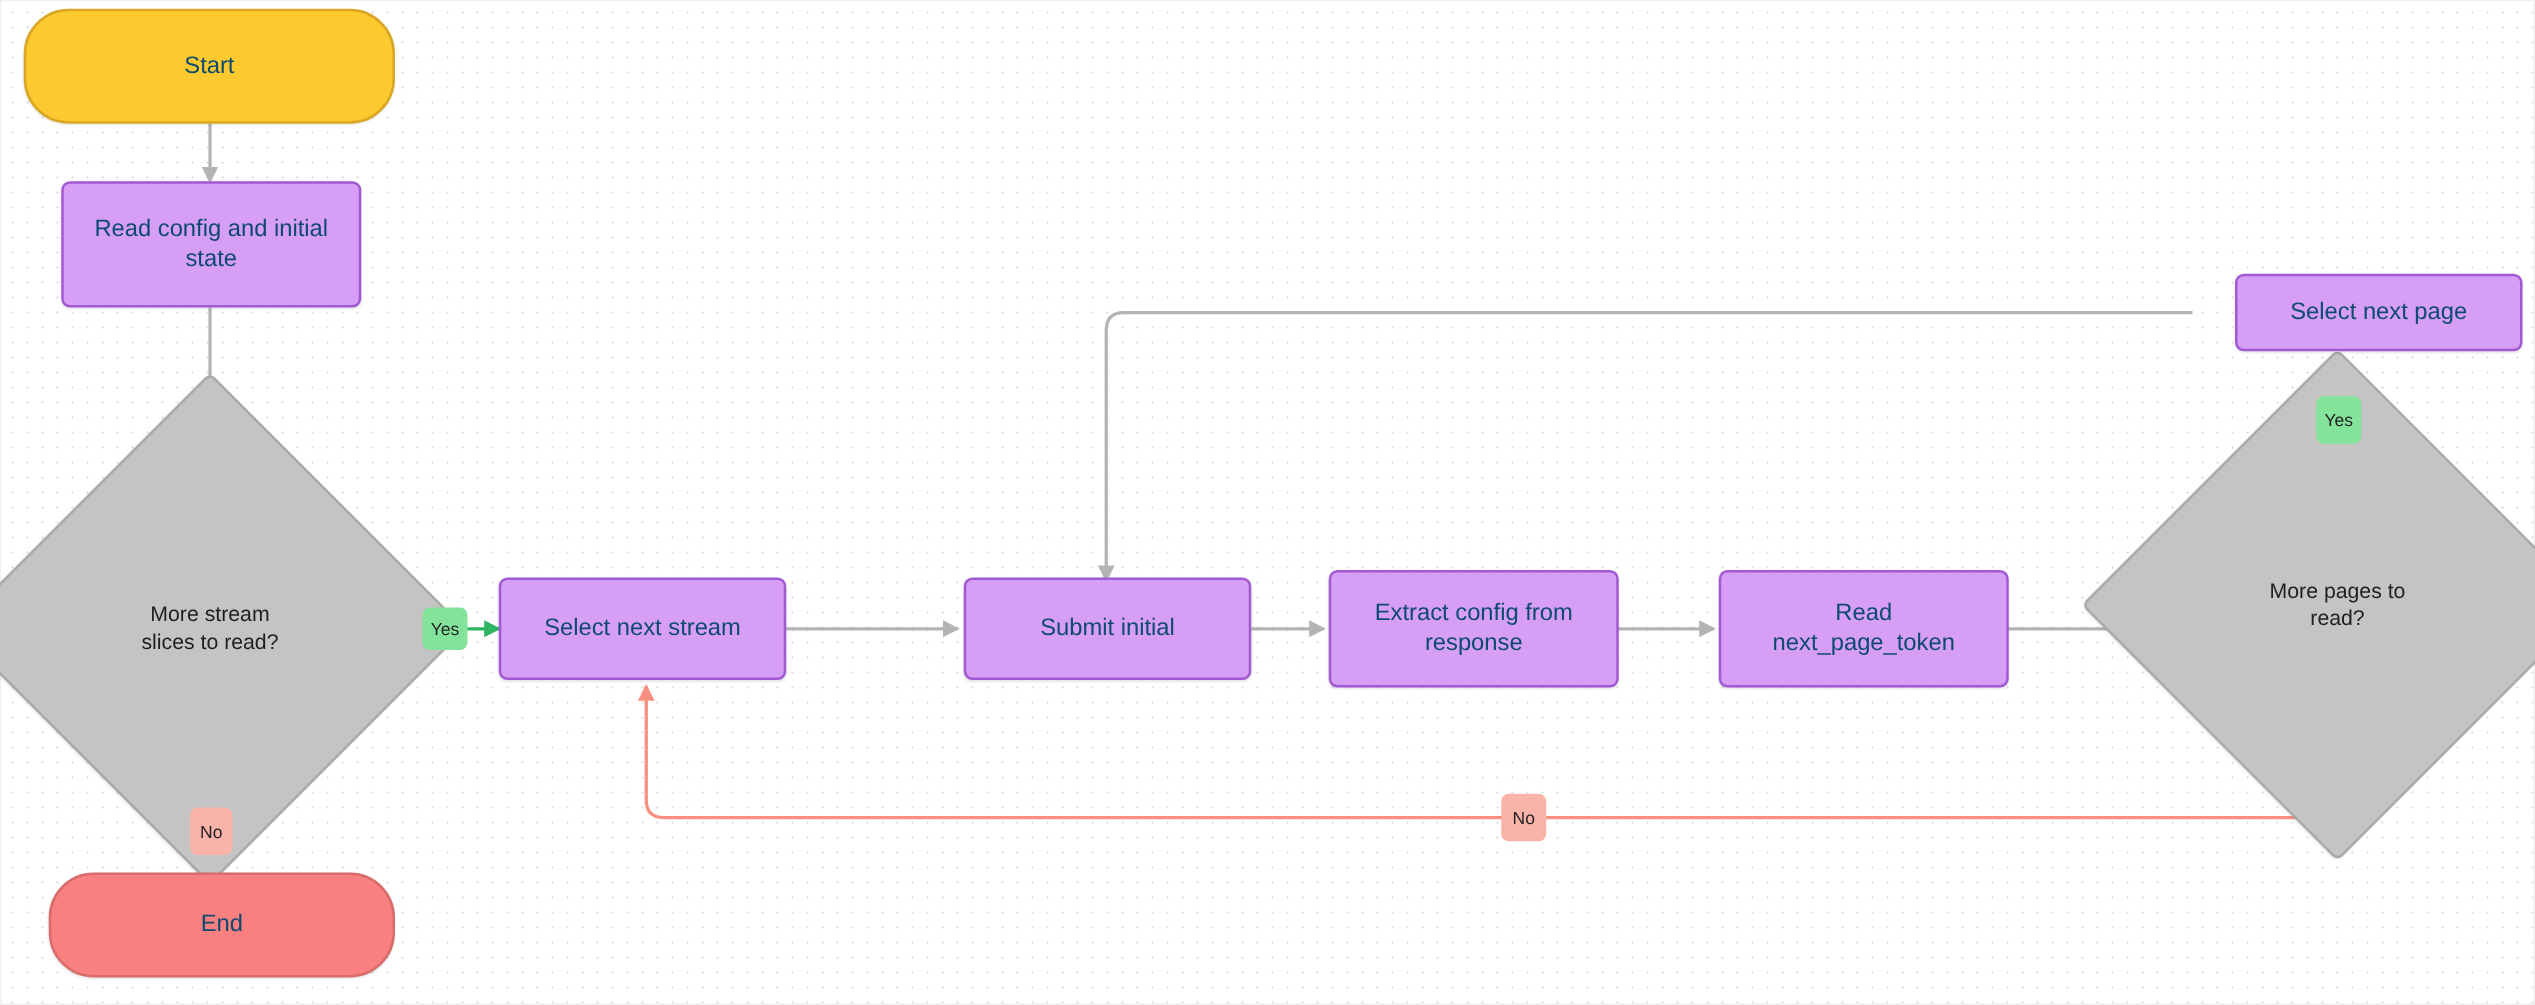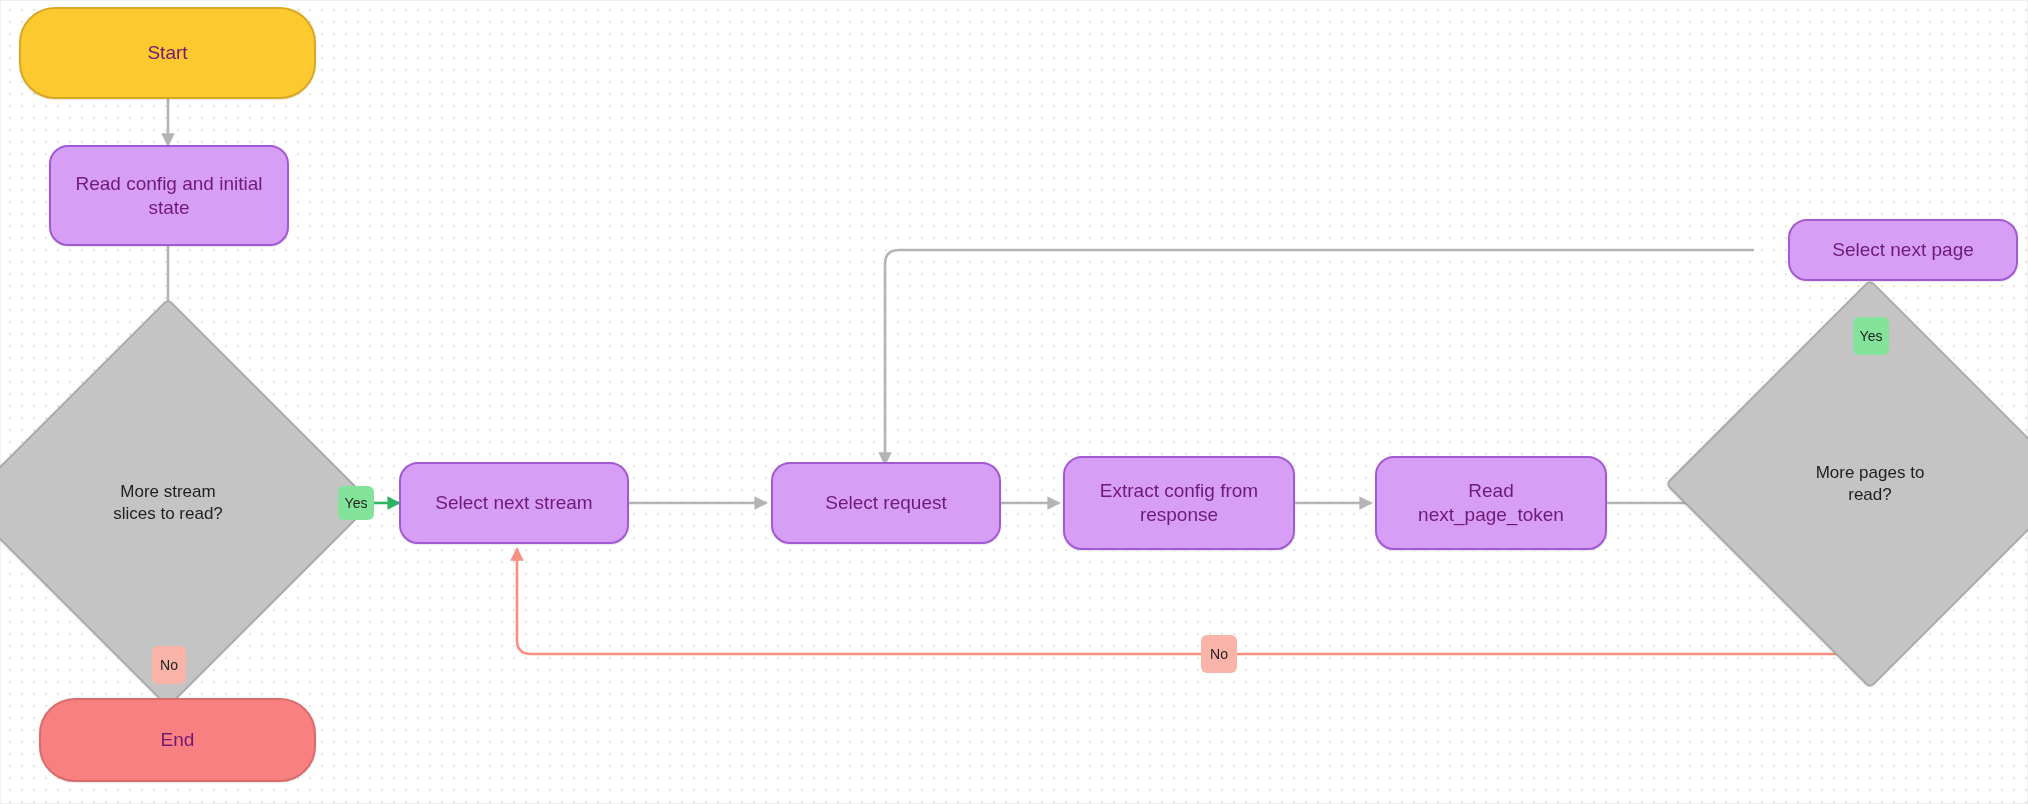--- a/index.html
+++ b/index.html
@@ -19,35 +19,35 @@
     background-position:3px 3px;
     box-sizing:border-box;
     border:1px solid #efefef;
   }
   #edges{position:absolute;left:0;top:0;width:2028px;height:804px;}
   .node{
     position:absolute;
     box-sizing:border-box;
     display:flex;align-items:center;justify-content:center;
     text-align:center;
-    color:#701a75;
+    color:#0c4a6e;
     line-height:1.26;
     white-space:pre-line;
   }
   .terminator{
     border-radius:36px;
     font-size:19px;
     box-shadow:0 1px 2px rgba(0,0,0,.10);
   }
   .n-start{background:#fcca2e;border:2px solid #d9a723;}
   .n-end{background:#f98080;border:2px solid #d96b6b;}
   .process{
     background:#d79ef5;
     border:2px solid #a259d4;
-    border-radius:19px;
+    border-radius:7px;
     font-size:19px;
     box-shadow:0 1px 2px rgba(0,0,0,.10);
   }
   .decision-wrap{position:absolute;}
   .decision-shape{
     position:absolute;left:0;top:0;width:100%;height:100%;
     background:#c4c4c4;
     border:2px solid #a9a9a9;
     border-radius:6px;
     transform:rotate(45deg);
@@ -129,21 +129,21 @@
 
   <div class="node terminator n-end" style="left:38px;top:697px;width:277px;height:84px;">
     <span>End</span>
   </div>
 
   <div class="node process" style="left:398px;top:461px;width:230px;height:82px;">
     <span>Select next stream</span>
   </div>
 
   <div class="node process" style="left:770px;top:461px;width:230px;height:82px;">
-    <span>Select request</span>
+    <span>Submit initial</span>
   </div>
 
   <div class="node process" style="left:1062px;top:455px;width:232px;height:94px;">
     <span>Extract config from
 response</span>
   </div>
 
   <div class="node process" style="left:1374px;top:455px;width:232px;height:94px;">
     <span>Read
 next_page_token</span>

